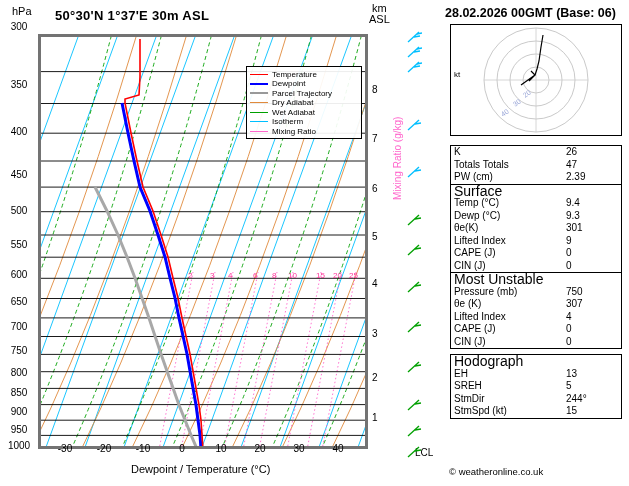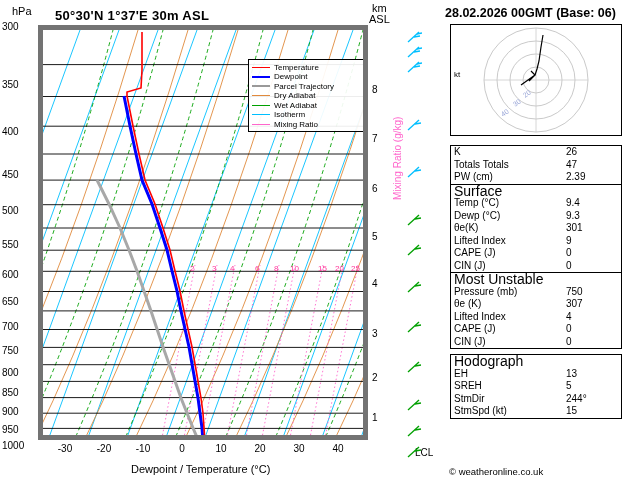--- a/index.html
+++ b/index.html
@@ -5,24 +5,24 @@
   html,body{margin:0;padding:0;}
   body{width:629px;height:486px;background:#ffffff;font-family:"Liberation Sans",sans-serif;overflow:hidden;position:relative;}
   .root{position:absolute;left:0;top:0;width:629px;height:486px;}
 
   
   #skewt-panel{position:absolute;left:0;top:0;width:440px;height:340px;}
   #hpa-label{position:absolute;left:12px;top:5px;font-size:11px;color:#000;}
   #chart-title{position:absolute;left:55px;top:8px;font-size:13px;font-weight:bold;color:#000;letter-spacing:0.3px;}
   #km-label{position:absolute;left:369px;top:3px;font-size:11px;color:#000;text-align:center;line-height:11px;}
 
-  #plot{position:absolute;left:38px;top:25px;width:330px;height:415px;border:5px solid #737373;box-sizing:border-box;overflow:hidden;background:#fff;}
+  #plot{position:absolute;left:38px;top:34px;width:330px;height:415px;border:3px solid #737373;box-sizing:border-box;overflow:hidden;background:#fff;}
   #plot svg{display:block;}
 
-  .ytick{position:absolute;font-size:10px;color:#000;text-align:left;width:34px;}
+  .ytick{position:absolute;font-size:10px;color:#000;text-align:center;width:34px;}
   .rtick{position:absolute;font-size:10px;color:#000;text-align:left;width:24px;}
   .xtick{position:absolute;font-size:10px;color:#000;text-align:center;width:30px;}
   #xaxis-label{position:absolute;left:110px;top:463px;font-size:11px;color:#000;padding-left:21px;}
   #mixing-ratio-label{position:absolute;left:392px;top:200px;font-size:10px;color:#ff66cc;transform:rotate(-90deg);transform-origin:left top;white-space:nowrap;}
   #lcl-label{position:absolute;left:372px;top:447px;font-size:10px;color:#000;margin-left:43px;}
 
   
   #legend{position:absolute;left:205px;top:29px;width:116px;border:1px solid #000;background:rgba(255,255,255,0.92);padding:2px 3px;box-sizing:border-box;}
   #legend .row{display:flex;align-items:center;height:9px;margin:0.5px 0;}
   #legend .swatch{width:18px;height:0;border-top-width:1.5px;border-top-style:solid;margin-right:4px;}

